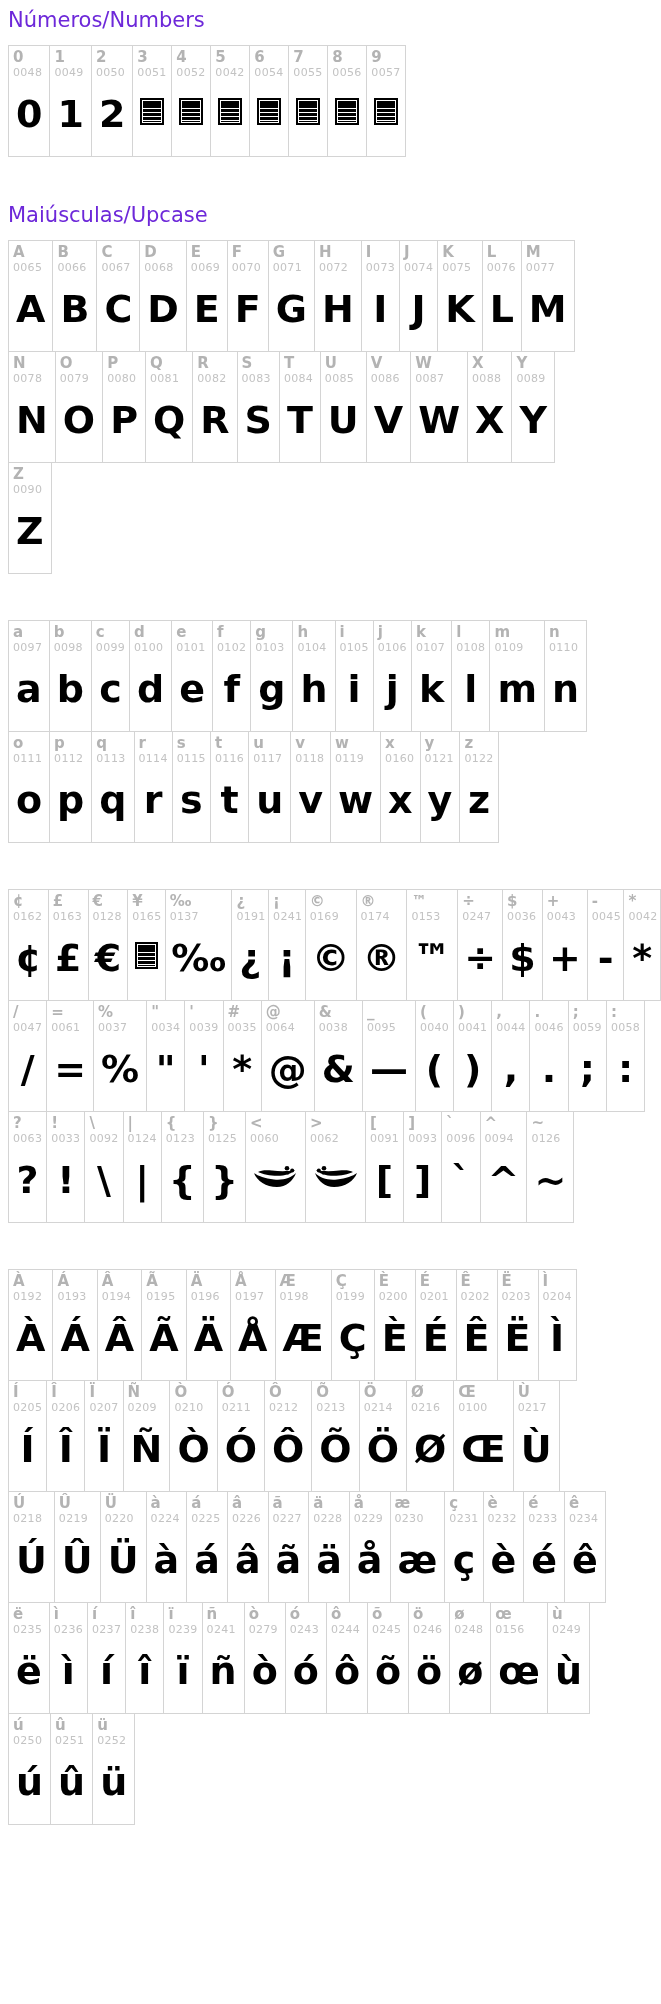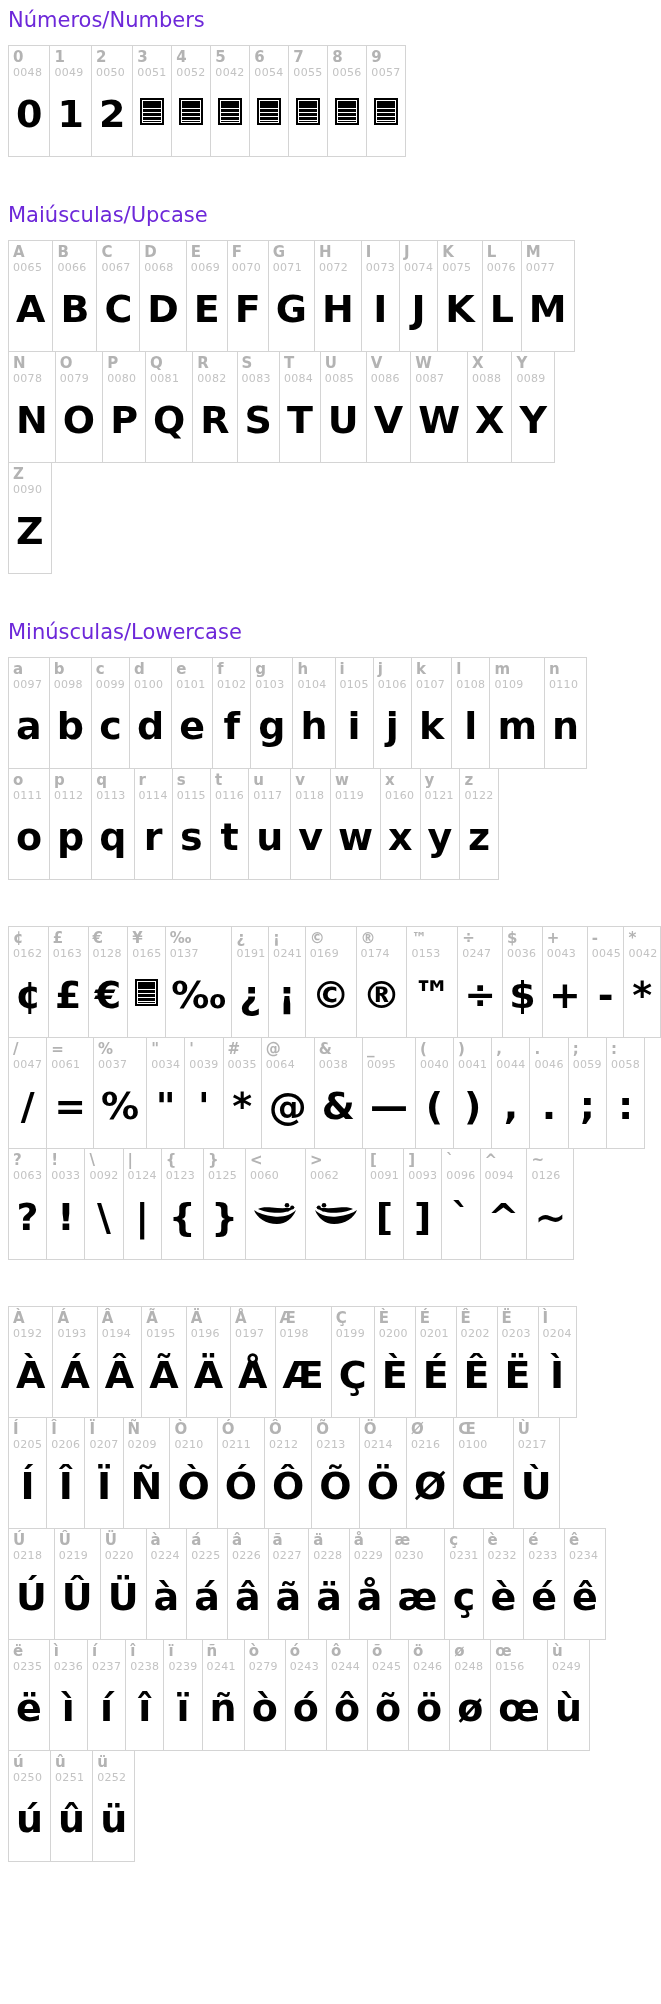--- a/index.html
+++ b/index.html
@@ -232,21 +232,20 @@
           <div class="row">
             <div class="cell">
               <div class="char-label">Z</div>
               <div class="char-code">0090</div>
               <div class="glyph">Z</div>
             </div>
           </div>
         </div>
       </section>
       <section class="charmap-section">
-        <h2 class="section-title">Minúsculas/Lowercase</h2>
         <div class="rows">
           <div class="row">
             <div class="cell">
               <div class="char-label">a</div>
               <div class="char-code">0097</div>
               <div class="glyph">a</div>
             </div>
             <div class="cell">
               <div class="char-label">b</div>
               <div class="char-code">0098</div>

